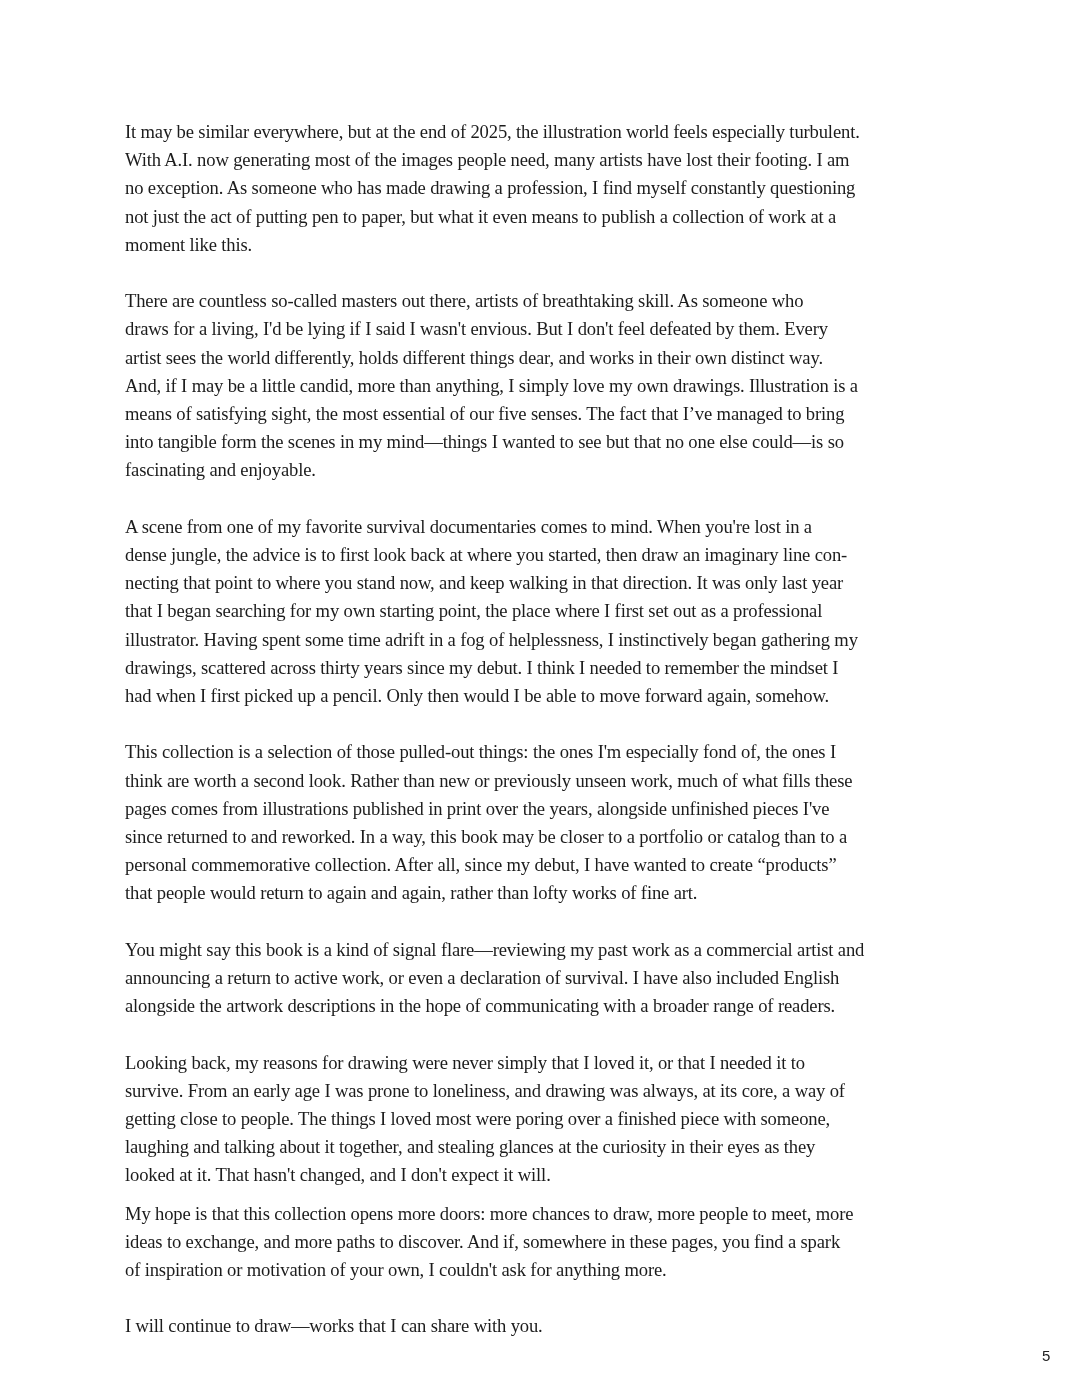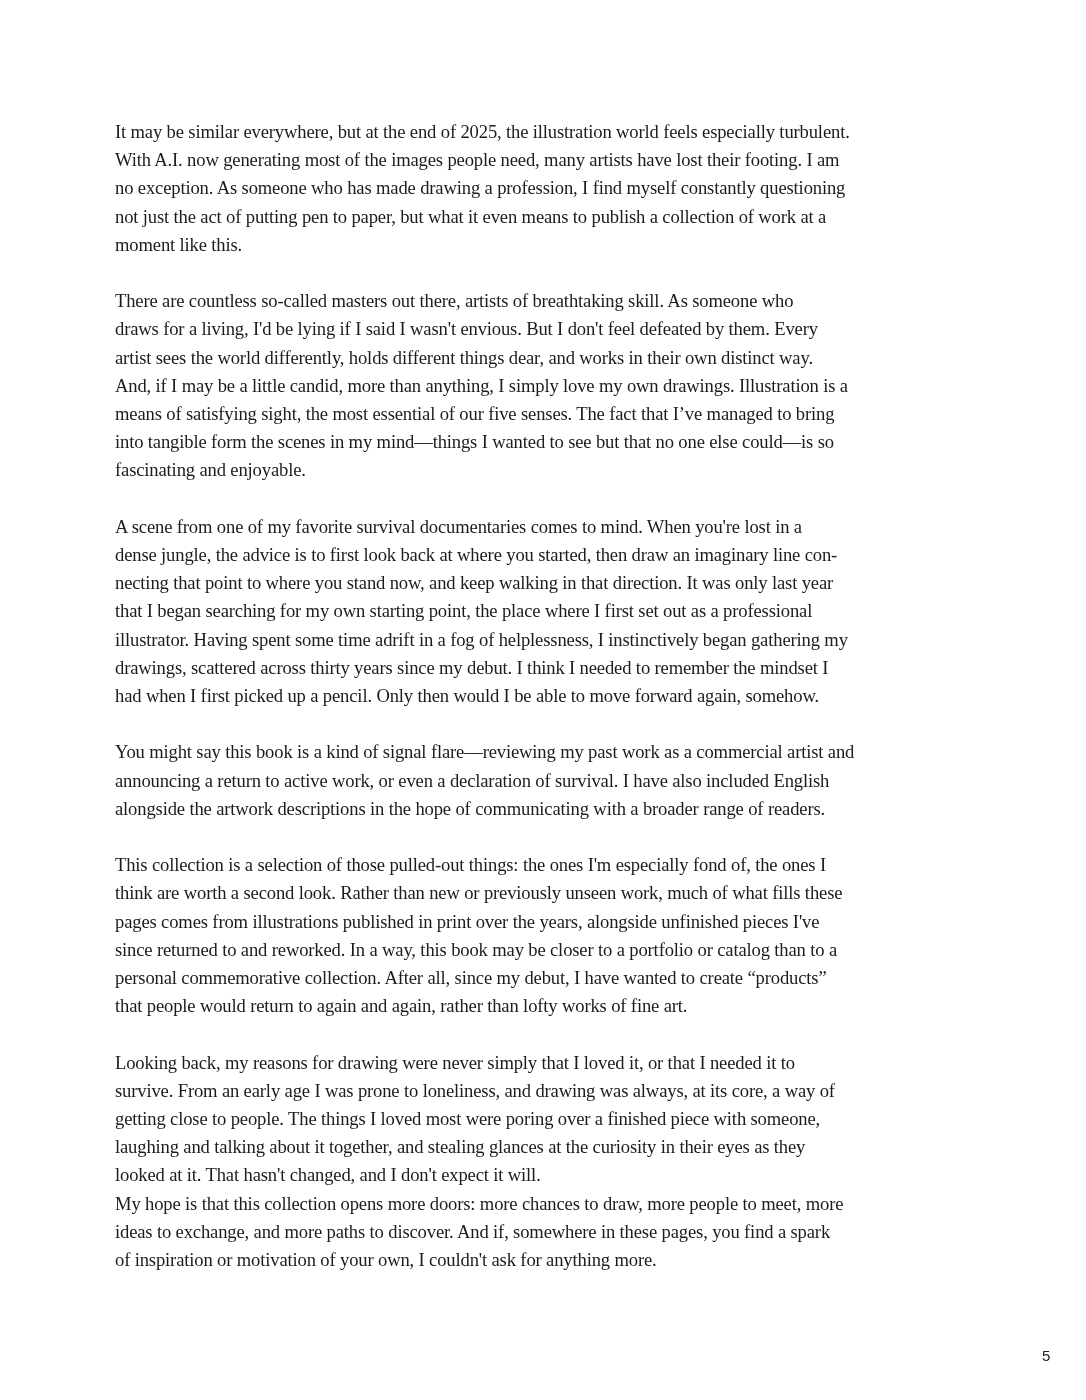--- a/index.html
+++ b/index.html
@@ -10,33 +10,33 @@
     body {
       width: 1086px;
       height: 1400px;
       position: relative;
       overflow: hidden;
       color: #1c1c1c;
       font-family: "Liberation Serif", "DejaVu Serif", serif;
     }
     .page-body {
       position: absolute;
-      left: 115px;
+      left: 125px;
       top: 118px;
       width: 880px;
       font-size: 18.6px;
       line-height: 28.2px;
       letter-spacing: -0.15px;
     }
     .para {
       margin: 0 0 28.2px 0;
       white-space: pre-line;
     }
     .para.tight {
-      margin-bottom: 0;
+      margin-bottom: 10px;
     }
     .page-number {
       position: absolute;
       left: 1042px;
       top: 1347px;
       font-family: "Liberation Sans", "DejaVu Sans", sans-serif;
       font-size: 15px;
       color: #222222;
     }
   </style>
@@ -56,32 +56,33 @@
 means of satisfying sight, the most essential of our five senses. The fact that I’ve managed to bring
 into tangible form the scenes in my mind—things I wanted to see but that no one else could—is so
 fascinating and enjoyable.</p>
   <p class="para">A scene from one of my favorite survival documentaries comes to mind. When you're lost in a
 dense jungle, the advice is to first look back at where you started, then draw an imaginary line con-
 necting that point to where you stand now, and keep walking in that direction. It was only last year
 that I began searching for my own starting point, the place where I first set out as a professional
 illustrator. Having spent some time adrift in a fog of helplessness, I instinctively began gathering my
 drawings, scattered across thirty years since my debut. I think I needed to remember the mindset I
 had when I first picked up a pencil. Only then would I be able to move forward again, somehow.</p>
-  <p class="para">You might say this book is a kind of signal flare—reviewing my past work as a commercial artist and
-announcing a return to active work, or even a declaration of survival. I have also included English
-alongside the artwork descriptions in the hope of communicating with a broader range of readers.</p>
   <p class="para">This collection is a selection of those pulled-out things: the ones I'm especially fond of, the ones I
 think are worth a second look. Rather than new or previously unseen work, much of what fills these
 pages comes from illustrations published in print over the years, alongside unfinished pieces I've
 since returned to and reworked. In a way, this book may be closer to a portfolio or catalog than to a
 personal commemorative collection. After all, since my debut, I have wanted to create “products”
 that people would return to again and again, rather than lofty works of fine art.</p>
+  <p class="para">You might say this book is a kind of signal flare—reviewing my past work as a commercial artist and
+announcing a return to active work, or even a declaration of survival. I have also included English
+alongside the artwork descriptions in the hope of communicating with a broader range of readers.</p>
   <p class="para tight">Looking back, my reasons for drawing were never simply that I loved it, or that I needed it to
 survive. From an early age I was prone to loneliness, and drawing was always, at its core, a way of
 getting close to people. The things I loved most were poring over a finished piece with someone,
 laughing and talking about it together, and stealing glances at the curiosity in their eyes as they
 looked at it. That hasn't changed, and I don't expect it will.</p>
   <p class="para">My hope is that this collection opens more doors: more chances to draw, more people to meet, more
 ideas to exchange, and more paths to discover. And if, somewhere in these pages, you find a spark
 of inspiration or motivation of your own, I couldn't ask for anything more.</p>
+  <p class="para">I will continue to draw—works that I can share with you.</p>
 </div>
 
 <div class="page-number">5</div>
 
 </body></html>

